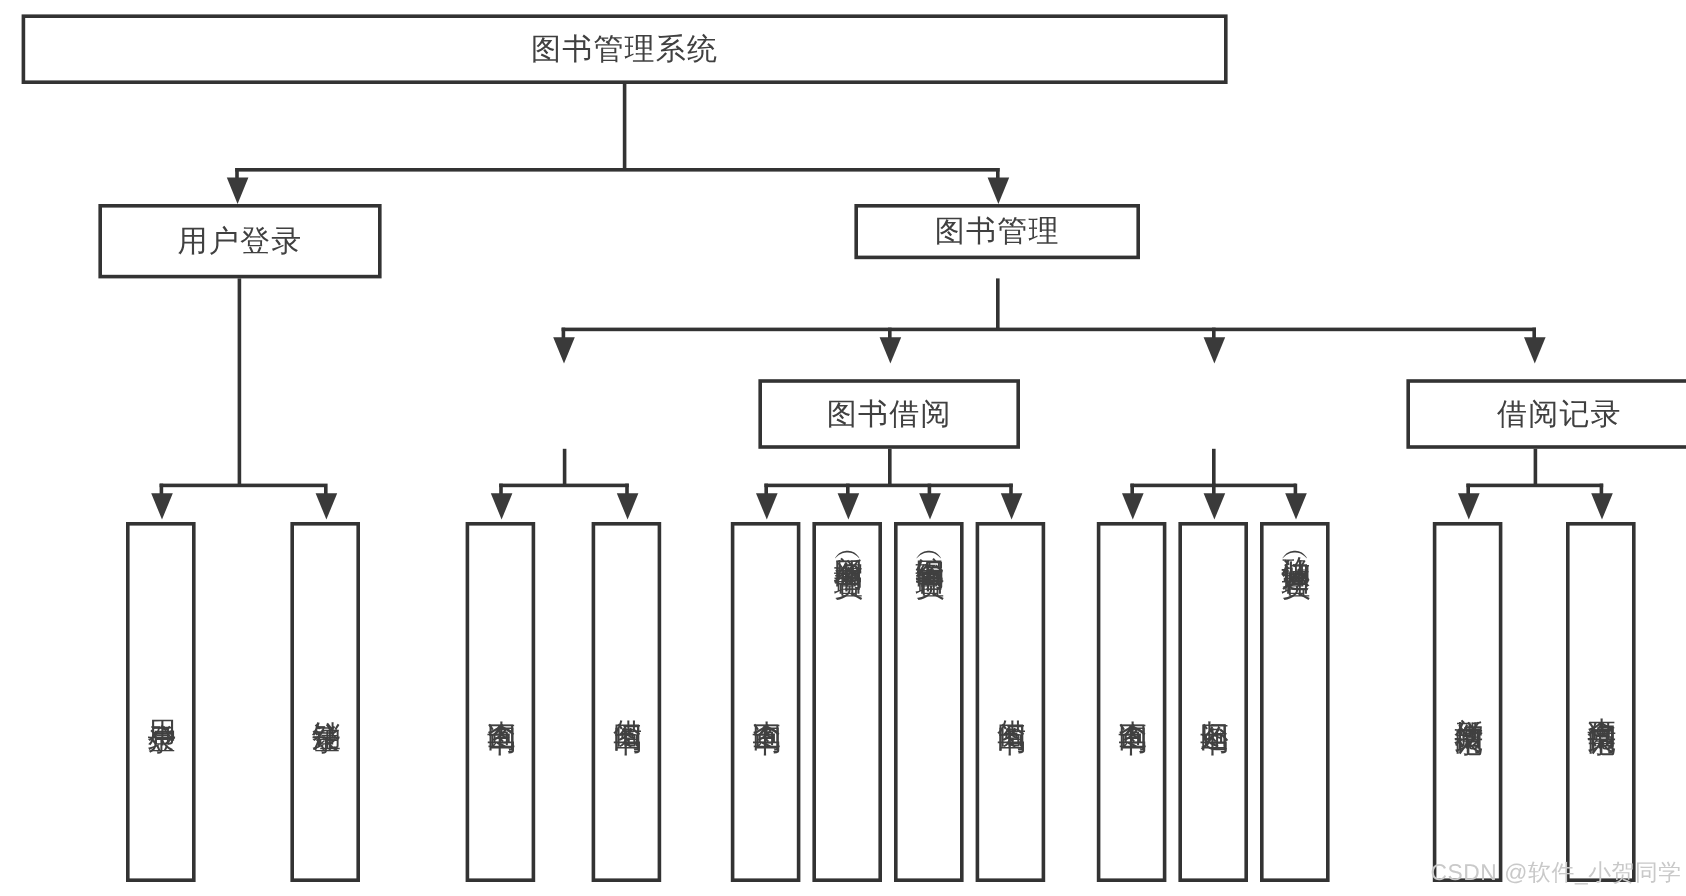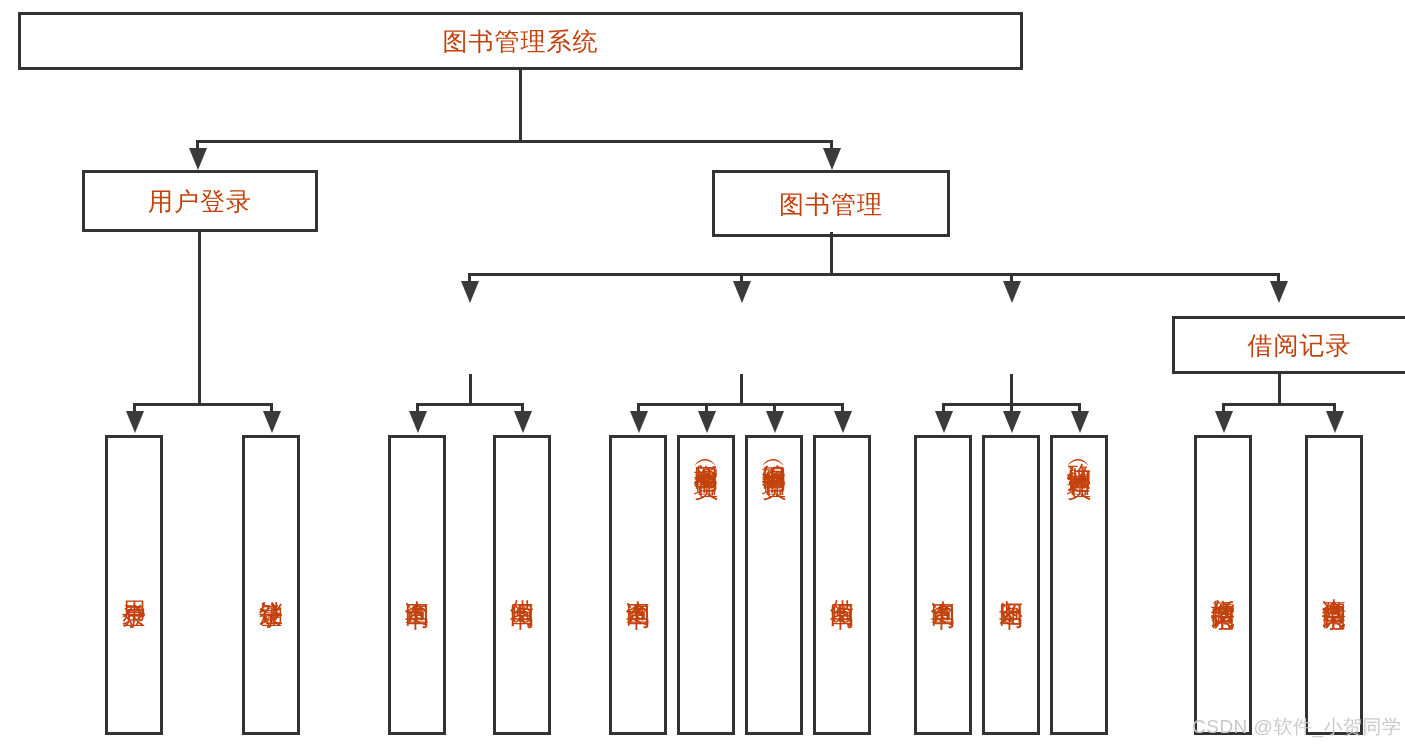--- a/index.html
+++ b/index.html
@@ -16,21 +16,21 @@
   }
   
   .node{
     position:absolute;
     box-sizing:border-box;
     border:3px solid #333333;
     background:#ffffff;
     display:flex;
     align-items:center;
     justify-content:center;
-    color:#c2410c;
+    color:#404040;
   }
   .node .label{
     display:block;
     white-space:nowrap;
     line-height:1.12;
   }
   
   .node.horiz .label{
     font-size:25px;
     letter-spacing:1px;
@@ -87,21 +87,21 @@
 
   <div class="vline" style="left:196px;top:140px;height:12px;"></div>
   <div class="arrow" style="left:189px;top:148px;"></div>
   <div class="vline" style="left:830px;top:140px;height:12px;"></div>
   <div class="arrow" style="left:823px;top:148px;"></div>
 
   <div class="node horiz" style="left:82px;top:170px;width:236px;height:62px;">
     <span class="label">用户登录</span>
   </div>
 
-  <div class="node horiz" style="left:712px;top:170px;width:238px;height:67px;">
+  <div class="node horiz" style="left:712px;top:170px;width:238px;height:46px;">
     <span class="label">图书管理</span>
   </div>
 
   <div class="vline" style="left:198px;top:232px;height:173px;"></div>
   <div class="hline" style="left:133px;top:403px;width:137px;"></div>
   <div class="vline" style="left:133px;top:403px;height:10px;"></div>
   <div class="arrow" style="left:126px;top:411px;"></div>
   <div class="vline" style="left:270px;top:403px;height:10px;"></div>
   <div class="arrow" style="left:263px;top:411px;"></div>
 
@@ -109,20 +109,23 @@
   <div class="hline" style="left:468px;top:273px;width:812px;"></div>
   <div class="vline" style="left:468px;top:273px;height:12px;"></div>
   <div class="arrow" style="left:461px;top:281px;"></div>
   <div class="vline" style="left:740px;top:273px;height:12px;"></div>
   <div class="arrow" style="left:733px;top:281px;"></div>
   <div class="vline" style="left:1010px;top:273px;height:12px;"></div>
   <div class="arrow" style="left:1003px;top:281px;"></div>
   <div class="vline" style="left:1277px;top:273px;height:12px;"></div>
   <div class="arrow" style="left:1270px;top:281px;"></div>
 
+  <div class="node horiz" style="left:632px;top:316px;width:218px;height:58px;">
+    <span class="label">图书借阅</span>
+  </div>
   <div class="node horiz" style="left:1172px;top:316px;width:255px;height:58px;">
     <span class="label">借阅记录</span>
   </div>
 
   <div class="vline" style="left:469px;top:374px;height:31px;"></div>
   <div class="hline" style="left:416px;top:403px;width:108px;"></div>
   <div class="vline" style="left:416px;top:403px;height:10px;"></div>
   <div class="arrow" style="left:409px;top:411px;"></div>
   <div class="vline" style="left:521px;top:403px;height:10px;"></div>
   <div class="arrow" style="left:514px;top:411px;"></div>

